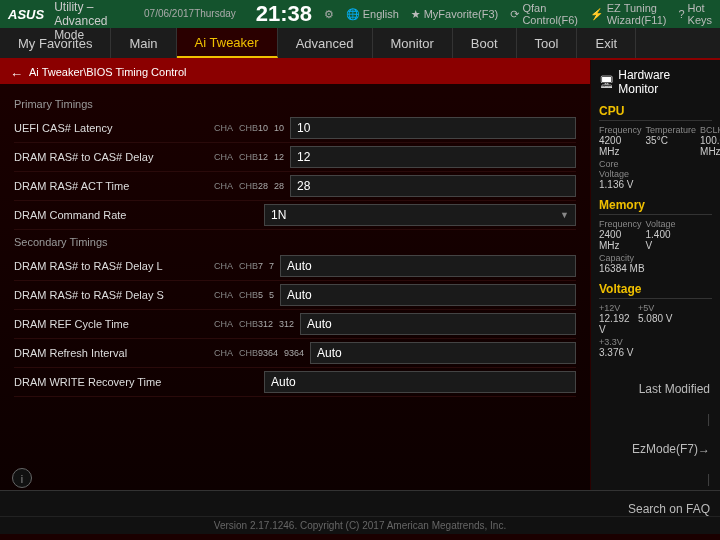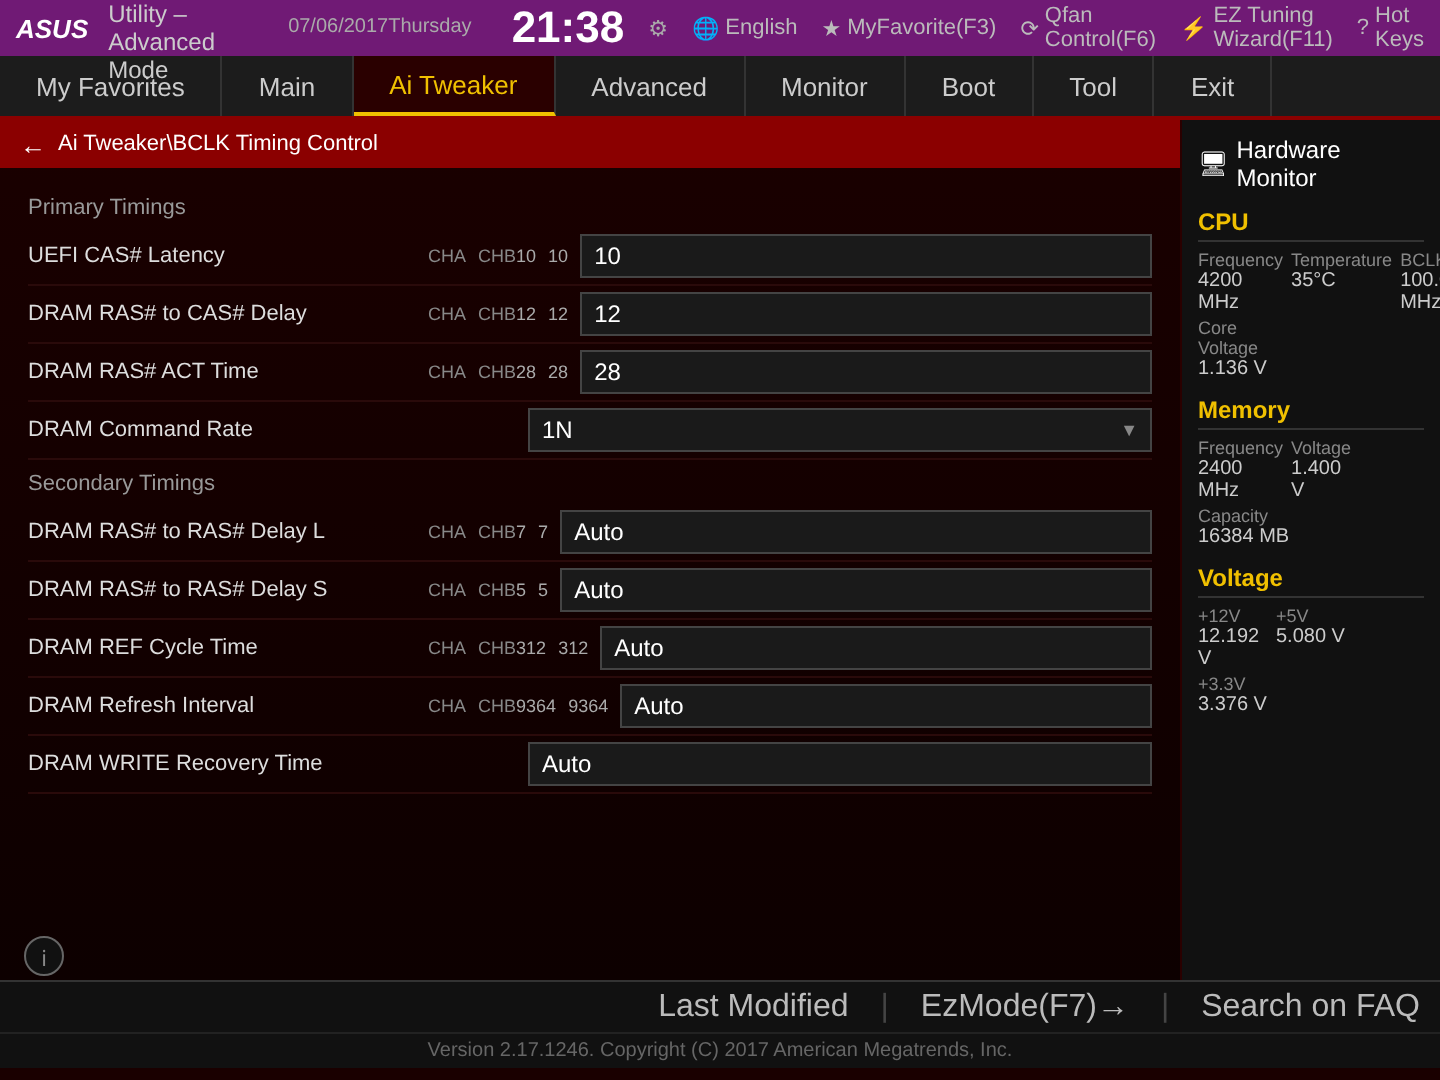--- a/index.html
+++ b/index.html
@@ -8,21 +8,21 @@
       height: 540px;
       background: #1a0000;
       font-family: Arial, sans-serif;
       font-size: 12px;
       color: #ccc;
       overflow: hidden;
     }
 
     
     #top-bar {
-      background: #701a75;
+      background: #14532d;
       height: 28px;
       display: flex;
       align-items: center;
       padding: 4px 8px;
       gap: 6px;
     }
     #asus-logo {
       color: #fff;
       font-weight: bold;
       font-size: 13px;
@@ -225,27 +225,28 @@
       background: #111;
       height: 44px;
       display: flex;
       flex-direction: column;
       justify-content: center;
       border-top: 1px solid #333;
     }
     #bottom-actions {
       display: flex;
       justify-content: flex-end;
-      align-items: flex-start;
+      align-items: flex-end;
       padding: 0 10px;
       gap: 16px;
-      font-size: 16px;
+      font-size: 12px;
       color: #bbb;
       height: 22px;
       border-bottom: 1px solid #222;
+      flex-direction: column;
     }
     #bottom-copyright {
       text-align: center;
       font-size: 10px;
       color: #666;
       padding-top: 3px;
     }
     .bottom-sep {
       color: #444;
     }
@@ -311,21 +312,21 @@
   <div class="nav-tab">Tool</div>
   <div class="nav-tab">Exit</div>
 </div>
 
 <div id="main-layout">
 
   <div id="left-content">
 
     <div id="breadcrumb">
       <span id="breadcrumb-arrow">←</span>
-      <span>Ai Tweaker\BCLK Timing Control</span>
+      <span>Ai Tweaker\BIOS Timing Control</span>
     </div>
 
     <div id="settings-area">
       <div class="section-label">Primary Timings</div>
 
       <div class="setting-row">
         <div class="setting-name">UEFI CAS# Latency</div>
         <div class="cha-chb-block">
           <div class="label-row">
               <span>CHA</span>

